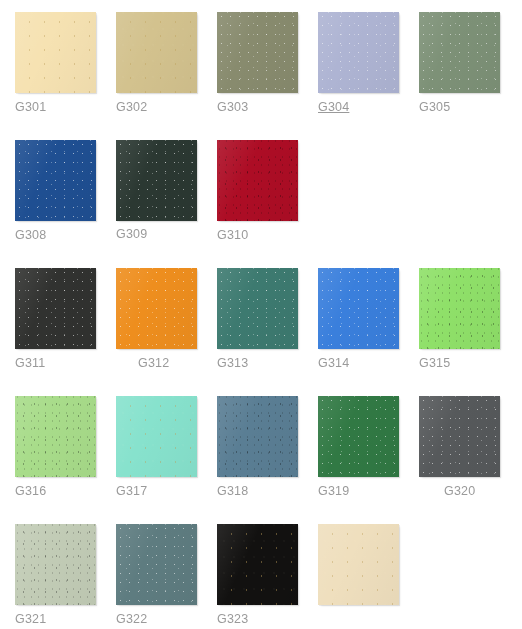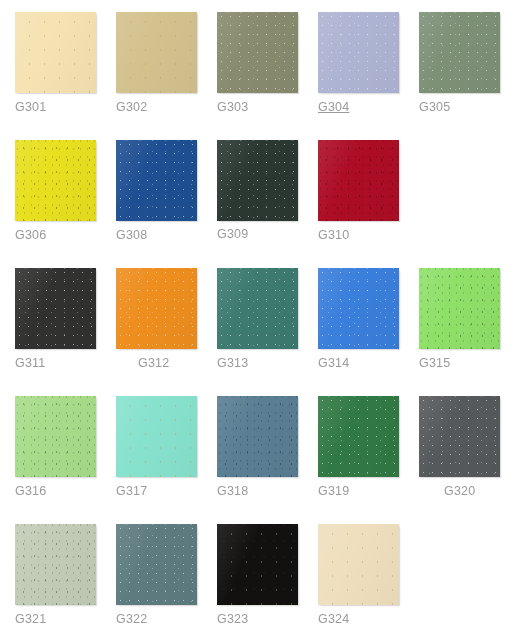--- a/index.html
+++ b/index.html
@@ -123,27 +123,20 @@
       <div class="swatch-chip" style="background-color: rgb(125, 145, 119);">
         <span class="speckle a"></span>
         <span class="sheen"></span>
       </div>
       <div class="swatch-label" style="color: rgb(154, 154, 154);">G305</div>
     </div>
   </div>
 
   <div class="swatch-row">
     <div class="swatch-cell">
-      <div class="swatch-chip" style="background-color: rgb(232, 224, 31);">
-        <span class="speckle b"></span>
-        <span class="sheen"></span>
-      </div>
-      <div class="swatch-label" style="color: rgb(154, 154, 154);">G306</div>
-    </div>
-    <div class="swatch-cell">
       <div class="swatch-chip" style="background-color: rgb(31, 79, 146);">
         <span class="speckle a"></span>
         <span class="sheen"></span>
       </div>
       <div class="swatch-label" style="color: rgb(154, 154, 154);">G308</div>
     </div>
     <div class="swatch-cell">
       <div class="swatch-chip" style="background-color: rgb(43, 56, 50);">
         <span class="speckle a"></span>
         <span class="sheen"></span>
@@ -255,18 +248,17 @@
         <span class="speckle c"></span>
         <span class="sheen"></span>
       </div>
       <div class="swatch-label" style="color: rgb(154, 154, 154);">G323</div>
     </div>
     <div class="swatch-cell">
       <div class="swatch-chip" style="background-color: rgb(239, 223, 190);">
         <span class="speckle c"></span>
         <span class="sheen"></span>
       </div>
-      <div class="swatch-label" style="color: rgb(154, 154, 154);">G324</div>
     </div>
     <div class="swatch-cell empty"></div>
   </div>
 
 </div>
 
 </body></html>

